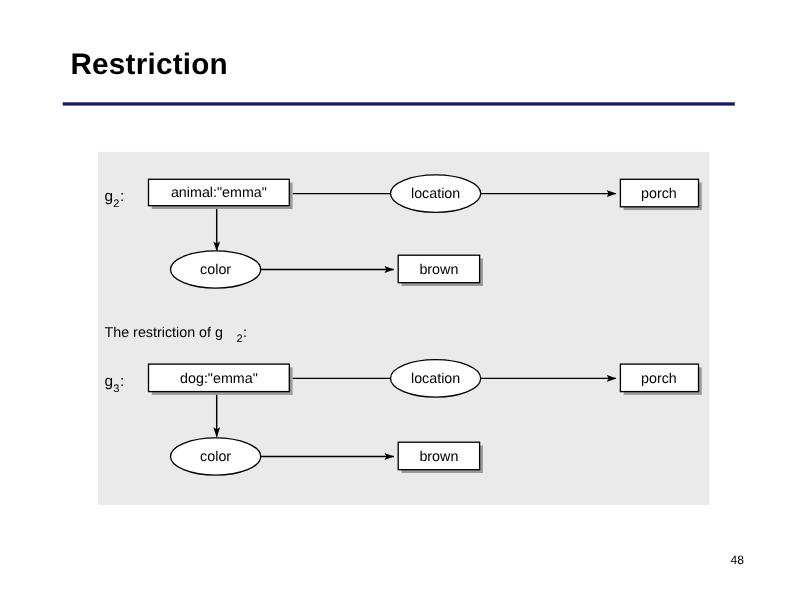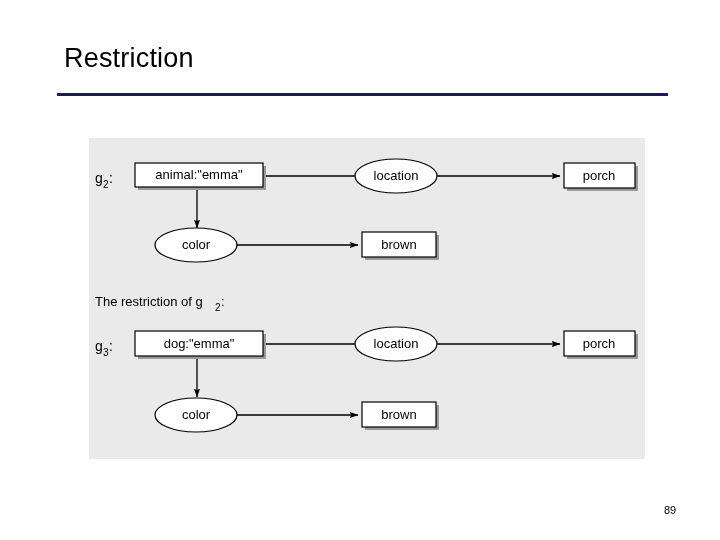--- a/index.html
+++ b/index.html
@@ -15,21 +15,21 @@
     font-family: "Liberation Sans", sans-serif;
     color: #000000;
   }
 
   
   #slide-title {
     position: absolute;
     left: 64px;
     top: 43px;
     font-size: 27px;
-    font-weight: normal;
+    font-weight: bold;
     letter-spacing: 0.2px;
     color: #000000;
     white-space: nowrap;
   }
   #title-rule {
     position: absolute;
     left: 57px;
     top: 93px;
     width: 611px;
     height: 3px;
@@ -209,13 +209,13 @@
       <g>
         <rect class="shape-shadow" x="276" y="267" width="74" height="25"></rect>
         <rect class="shape-box" x="273" y="264" width="74" height="25"></rect>
         <text class="node-text" x="310" y="281" text-anchor="middle">brown</text>
       </g>
     </g>
 
   </svg>
 </div>
 
-<div id="page-number">89</div>
+<div id="page-number">48</div>
 
 </body></html>

